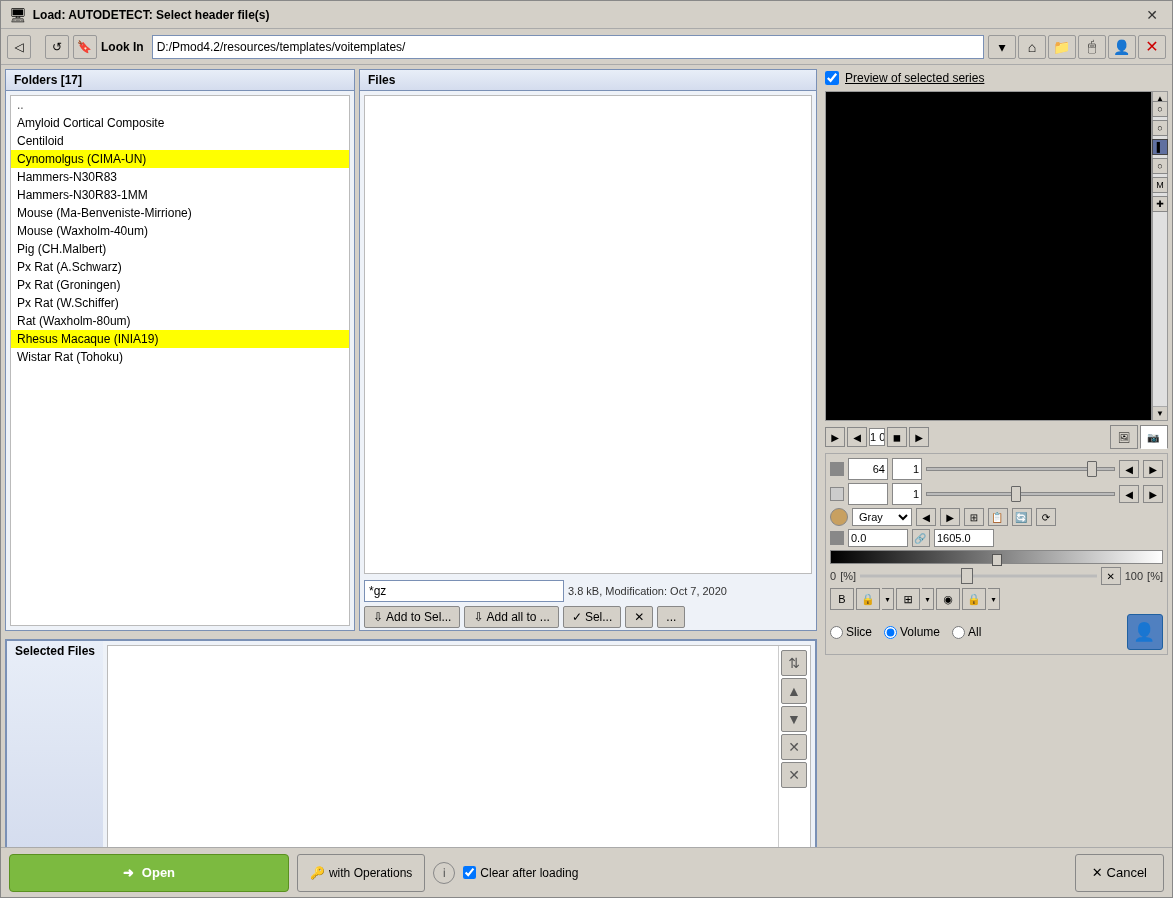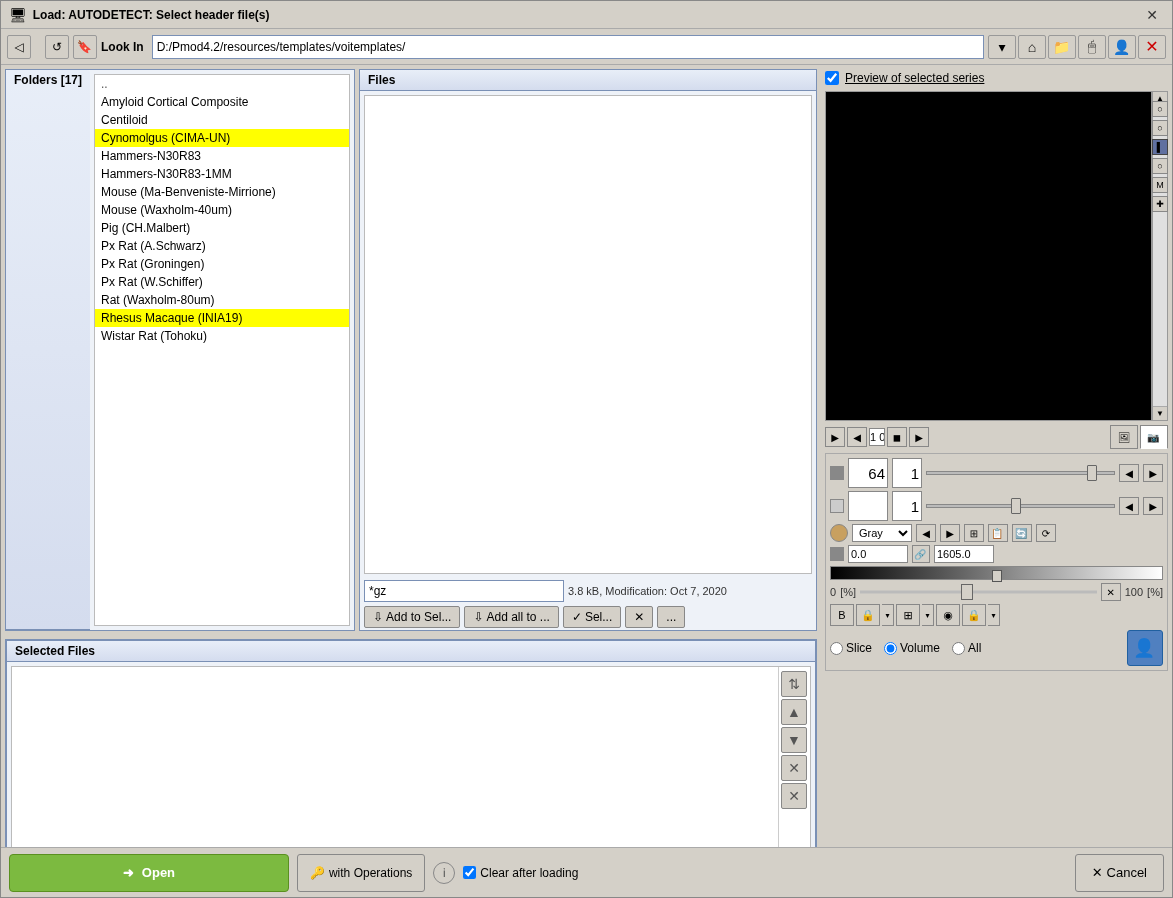--- a/index.html
+++ b/index.html
@@ -129,21 +129,21 @@
       flex-shrink: 0;
     }
 
     
     .folders-panel {
       width: 350px;
       flex-shrink: 0;
       border: 1px solid #7a90b5;
       background: #eef2f8;
       display: flex;
-      flex-direction: row;
+      flex-direction: column;
       margin: 4px 2px 4px 4px;
     }
     .panel-tab {
       background: linear-gradient(to bottom, #e8eef8, #d4dcee);
       border-bottom: 1px solid #7a90b5;
       padding: 3px 8px;
       font-size: 12px;
       font-weight: bold;
       color: #000;
       border-top-left-radius: 3px;
@@ -226,21 +226,21 @@
       font-size: 12px;
     }
 
     
     .selected-files-section {
       border: 2px solid #7a90b5;
       background: #eef2f8;
       margin: 4px;
       flex: 1;
       display: flex;
-      flex-direction: column;
+      flex-direction: row;
       min-height: 220px;
     }
     .selected-files-tab {
       background: linear-gradient(to bottom, #e8eef8, #d4dcee);
       border-bottom: 1px solid #7a90b5;
       padding: 3px 8px;
       font-size: 12px;
       font-weight: bold;
       color: #000;
     }
@@ -325,24 +325,24 @@
     }
     .img-ctrl-btn {
       width: 20px; height: 18px;
       background: #d4d0c8;
       border: 1px solid #888;
       display: flex; align-items: center; justify-content: center;
       cursor: pointer;
       font-size: 10px;
     }
     .img-ctrl-input {
-      width: 50px; height: 30px;
+      width: 50px; height: 22px;
       border: 1px solid #888;
       background: white;
-      font-size: 15px;
+      font-size: 11px;
       padding: 0 2px;
       text-align: right;
     }
     .slider-track {
       position: absolute;
       top: 50%; transform: translateY(-50%);
       left: 0; right: 0;
       height: 4px;
       background: #bbb;
       border: 1px solid #888;

